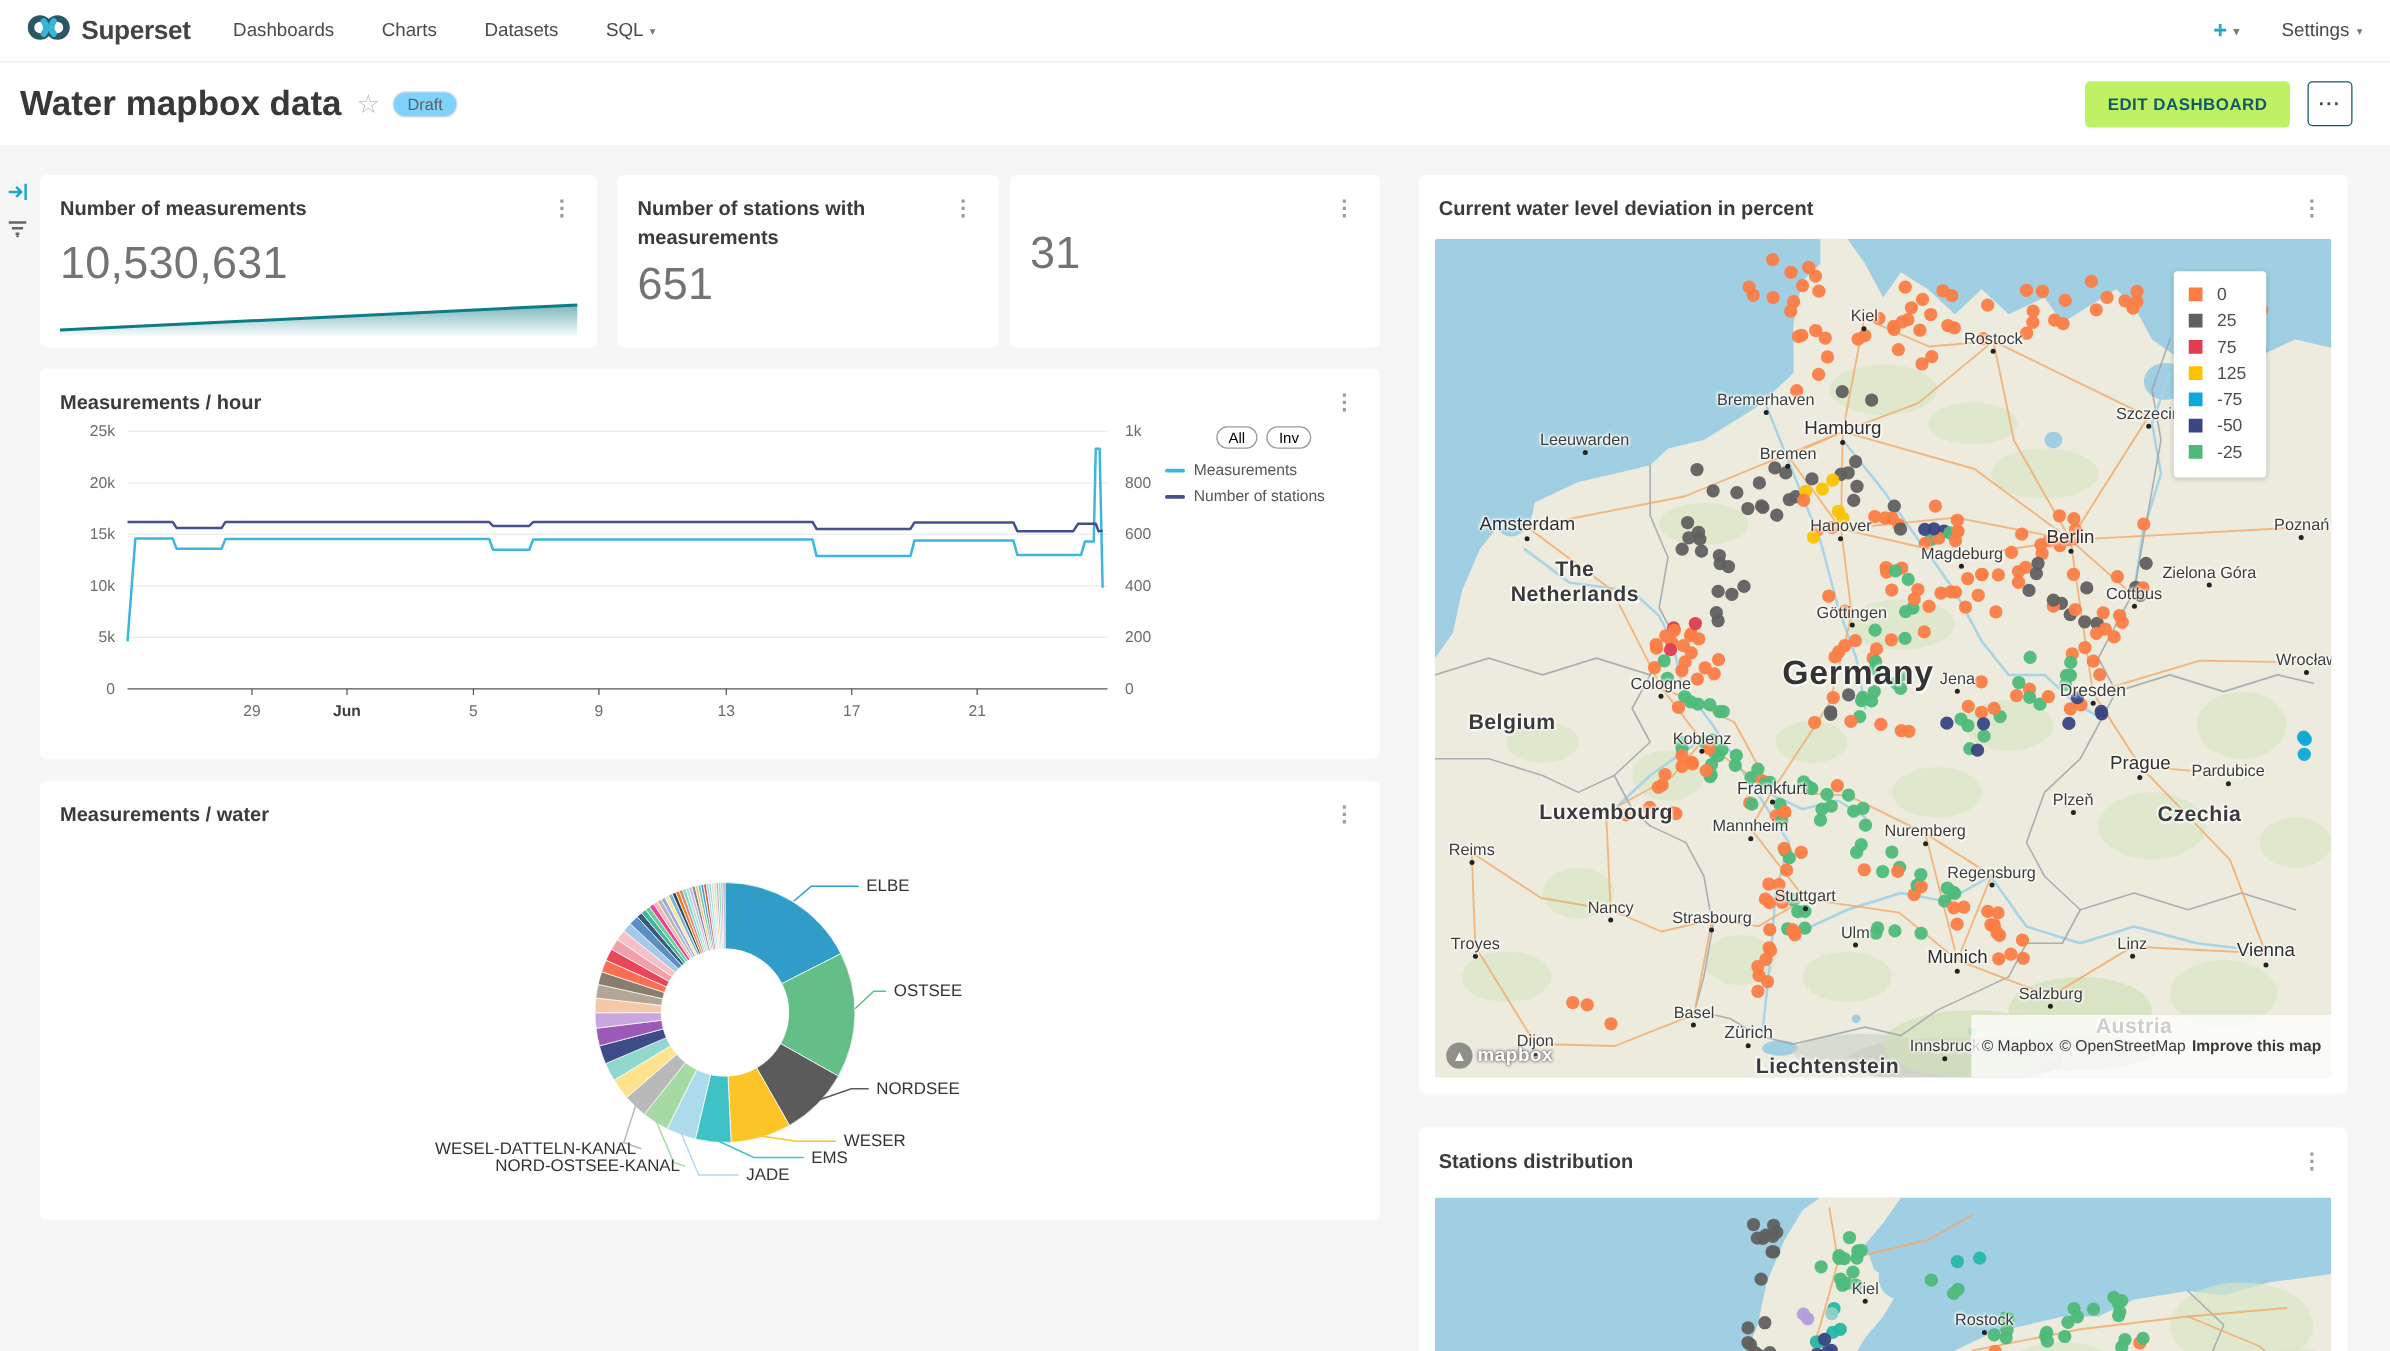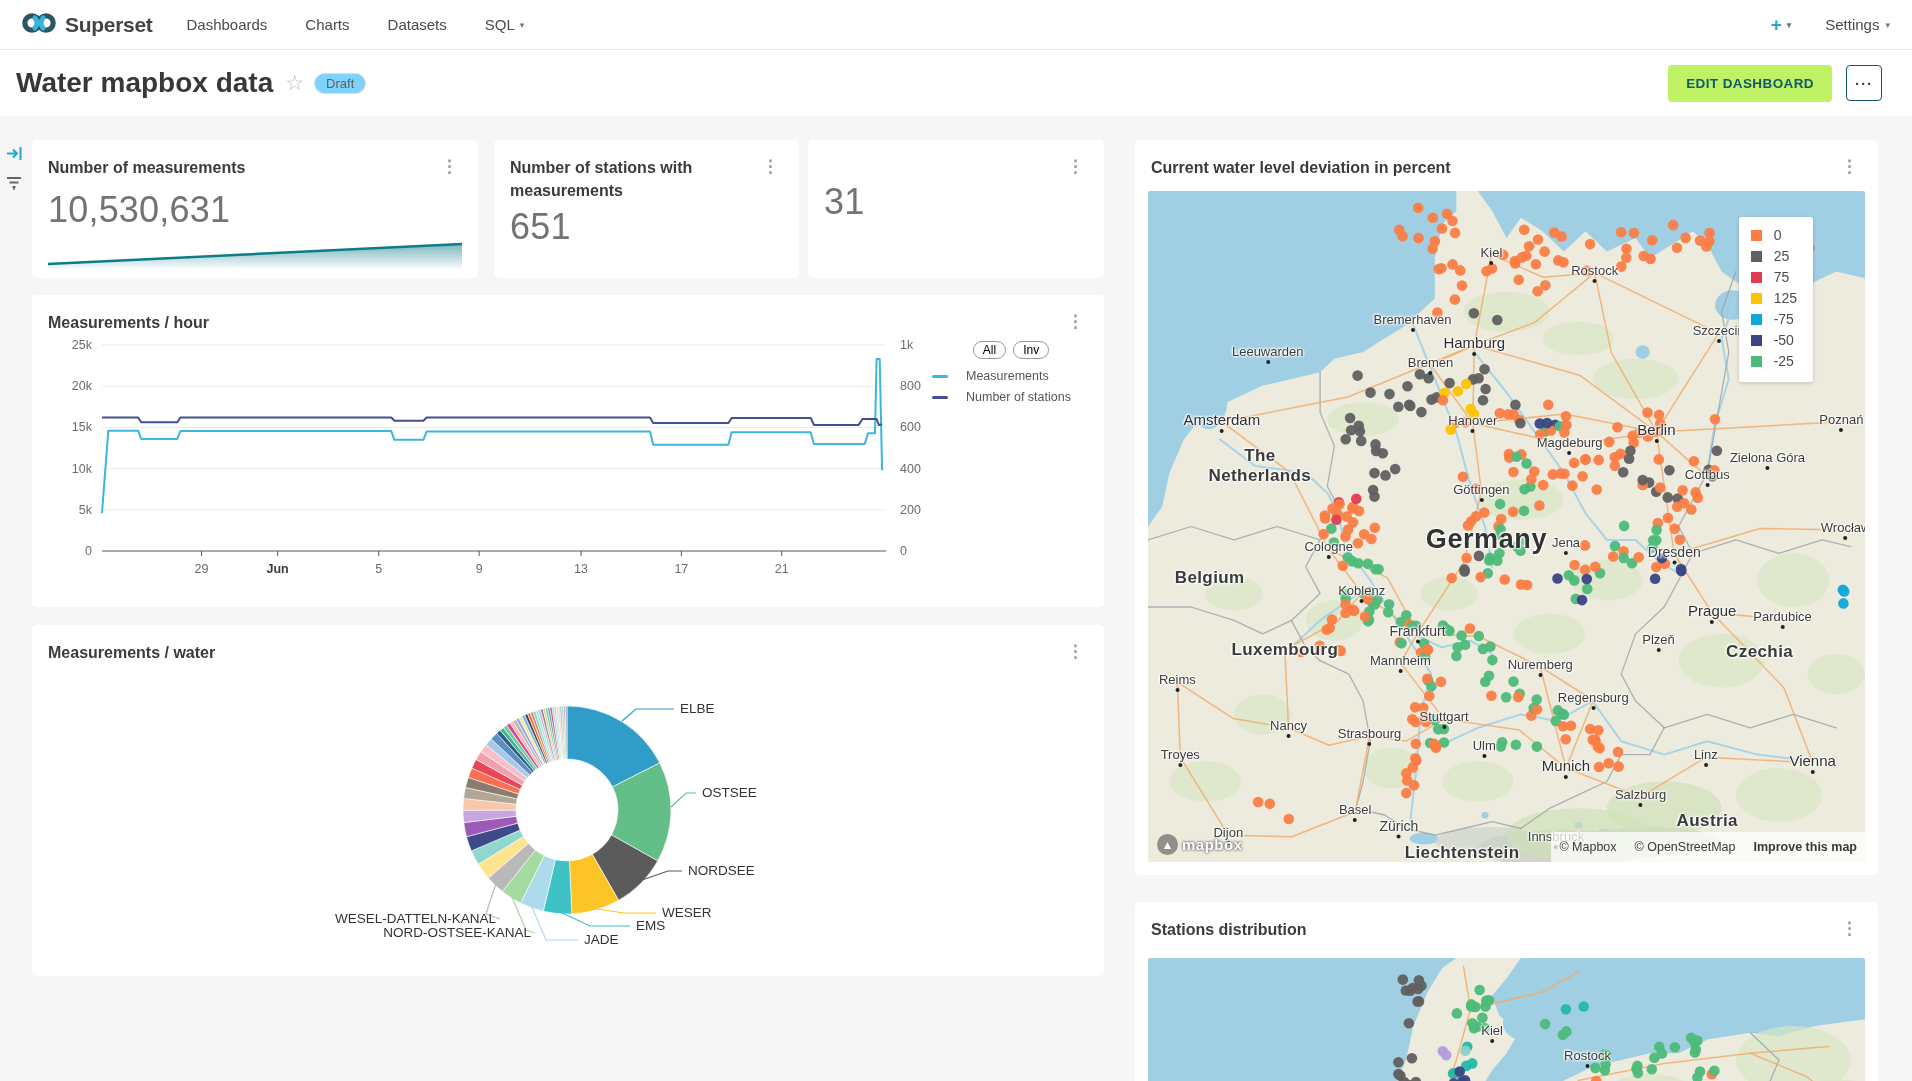--- a/index.html
+++ b/index.html
@@ -34,38 +34,38 @@
   .rail-icon { position:absolute; z-index:5; cursor:pointer; }
   .card { position:absolute; background:#fff; border-radius:5px; }
   .card-head { display:flex; align-items:flex-start; padding:16px 16px 0 16px; }
   .card-title { font-size:16px; font-weight:700; color:#3b3b3b; line-height:1.45; }
   .kebab { margin-left:auto; color:#9b9b9b; font-size:17px; font-weight:700; cursor:pointer; line-height:1; padding:2px 4px; }
   .big-number { font-size:36px; font-weight:500; color:#737373; padding:10px 16px 0 16px; letter-spacing:0.2px; }
   
   .legend-box { position:absolute; right:14px; top:46px; width:158px; font-size:12.5px; color:#565656; }
   .legend-pills { display:flex; gap:7px; justify-content:center; margin-bottom:10px; }
   .pill { border:1px solid #9a9a9a; color:#000000; border-radius:10px; padding:1px 9px; font-size:12px; cursor:pointer; }
-  .legend-entry { display:flex; align-items:center; gap:18px; margin-bottom:7px; cursor:pointer; }
+  .legend-entry { display:flex; align-items:center; gap:7px; margin-bottom:7px; cursor:pointer; }
   .legend-swatch { width:16px; height:3px; border-radius:2px; flex:none; }
   
   .map-wrap { position:absolute; overflow:hidden; background:#ecebdd; border-radius:2px; }
   .map-label { position:absolute; transform:translate(-50%,-50%); white-space:pre-line; text-align:center;
     color:#3c3c3c; font-size:13px; text-shadow:0 0 2px #fff,0 0 3px #fff,1px 1px 2px #fff,-1px -1px 2px #fff; z-index:6; pointer-events:none; }
   .map-label.city-lg { font-size:15px; color:#2f2f2f; }
   .map-label.md-city { font-size:14px; }
   .map-label.country { font-size:17px; font-weight:600; color:#3a3a3c; letter-spacing:0.4px; }
   .map-label.country-xl { font-size:27px; font-weight:600; color:#333; letter-spacing:0.6px; }
   .map-label.city::after, .map-label.city-lg::after, .map-label.md-city::after {
     content:''; display:block; width:4px; height:4px; background:#222; border-radius:50%; margin:1px auto 0; }
   .map-legend { position:absolute; top:26px; right:52px; background:#fff; border-radius:3px;
     box-shadow:0 1px 4px rgba(0,0,0,0.18); padding:10px 16px 8px 12px; z-index:8; }
   .map-legend-row { display:flex; align-items:center; gap:12px; margin-bottom:5px; font-size:14px; color:#4c4c4c; }
   .map-legend-swatch { width:11px; height:11px; flex:none; }
   .attribution { position:absolute; right:0; bottom:0; background:rgba(255,255,255,0.75); z-index:9;
-    font-size:12.5px; color:#3a3a3a; padding:8px 8px; display:flex; gap:18px; }
+    font-size:12.5px; color:#3a3a3a; padding:18px 8px; display:flex; gap:5px; }
   .attribution b { cursor:pointer; }
   .mapbox-logo { position:absolute; left:9px; bottom:7px; z-index:9; display:flex; align-items:center; gap:4px; }
   .mapbox-circle { width:21px; height:21px; border-radius:50%; background:rgba(70,70,70,0.55);
     color:#fff; font-size:12px; display:flex; align-items:center; justify-content:center; }
   .mapbox-word { color:#fff; font-size:15px; font-weight:700; letter-spacing:0.5px;
     text-shadow:0 0 3px rgba(90,90,90,0.9),0 0 2px rgba(90,90,90,0.9); }
   svg text { font-family:"Liberation Sans",sans-serif; }
 </style>
 </head>
 <body>
@@ -221,21 +221,21 @@
           </div>
         </div>
     </div>
   </section>
 
   <section class="card" style="left:32px; top:509px; width:1072px; height:351px;">
     <div class="card-head">
       <h3 class="card-title">Measurements / water</h3>
       <div class="kebab">⋮</div>
     </div>
-    <div id="donut-chart" style="position:absolute; left:2px; top:0; width:1072px; height:351px;"><svg width="1072" height="351">
+    <div id="donut-chart" style="position:absolute; left:15px; top:0; width:1072px; height:351px;"><svg width="1072" height="351">
           <path d="M533.0,81.0 A104,104 0 0 1 625.7,137.9 L578.5,161.9 A51,51 0 0 0 533.0,134.0 Z" fill="#2f9dc8" stroke="#fff" stroke-width="0.6"></path>
           <path d="M625.7,137.9 A104,104 0 0 1 623.7,235.9 L577.5,209.9 A51,51 0 0 0 578.5,161.9 Z" fill="#63bf87" stroke="#fff" stroke-width="0.6"></path>
           <path d="M623.7,235.9 A104,104 0 0 1 584.6,275.3 L558.3,229.3 A51,51 0 0 0 577.5,209.9 Z" fill="#5b5b5b" stroke="#fff" stroke-width="0.6"></path>
           <path d="M584.6,275.3 A104,104 0 0 1 537.9,288.9 L535.4,235.9 A51,51 0 0 0 558.3,229.3 Z" fill="#fcc426" stroke="#fff" stroke-width="0.6"></path>
           <path d="M537.9,288.9 A104,104 0 0 1 509.3,286.3 L521.4,234.7 A51,51 0 0 0 535.4,235.9 Z" fill="#3ec2c6" stroke="#fff" stroke-width="0.6"></path>
           <path d="M509.3,286.3 A104,104 0 0 1 486.6,278.1 L510.3,230.6 A51,51 0 0 0 521.4,234.7 Z" fill="#aedbeb" stroke="#fff" stroke-width="0.6"></path>
           <path d="M486.6,278.1 A104,104 0 0 1 468.4,266.5 L501.3,225.0 A51,51 0 0 0 510.3,230.6 Z" fill="#a5dba2" stroke="#fff" stroke-width="0.6"></path>
           <path d="M468.4,266.5 A104,104 0 0 1 454.3,253.0 L494.4,218.3 A51,51 0 0 0 501.3,225.0 Z" fill="#b9b9b9" stroke="#fff" stroke-width="0.6"></path>
           <path d="M454.3,253.0 A104,104 0 0 1 444.3,239.2 L489.5,211.6 A51,51 0 0 0 494.4,218.3 Z" fill="#ffe38f" stroke="#fff" stroke-width="0.6"></path>
           <path d="M444.3,239.2 A104,104 0 0 1 437.4,225.9 L486.1,205.1 A51,51 0 0 0 489.5,211.6 Z" fill="#8fd8cd" stroke="#fff" stroke-width="0.6"></path>

